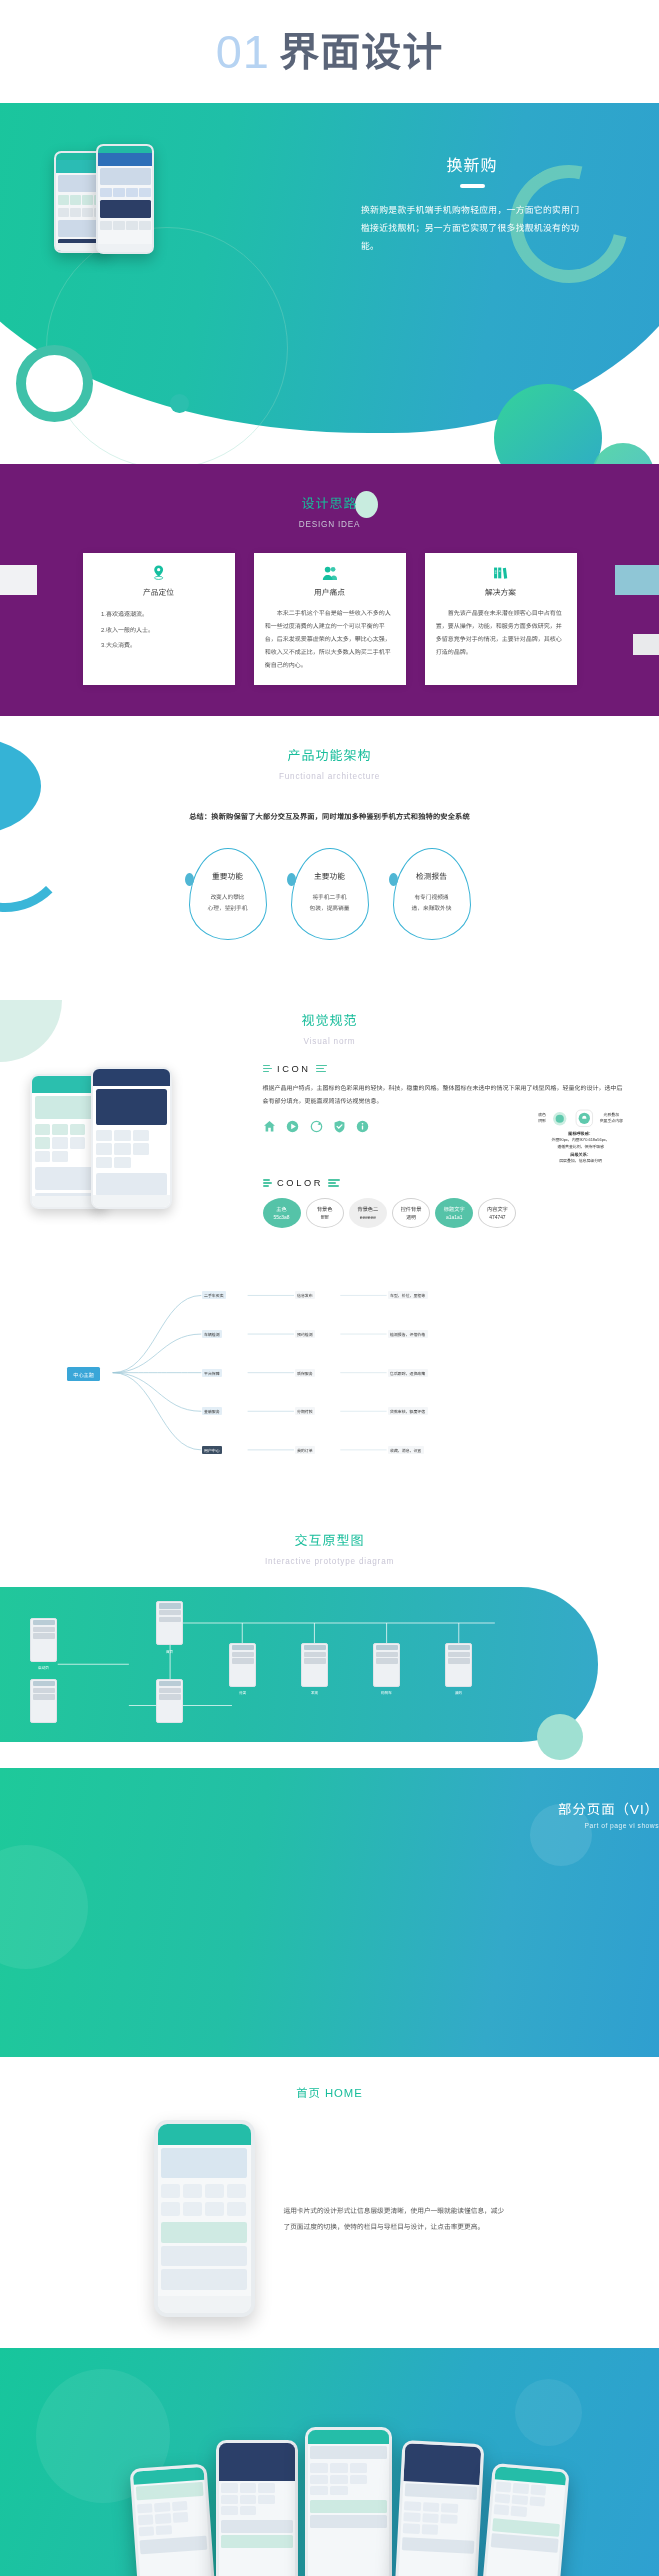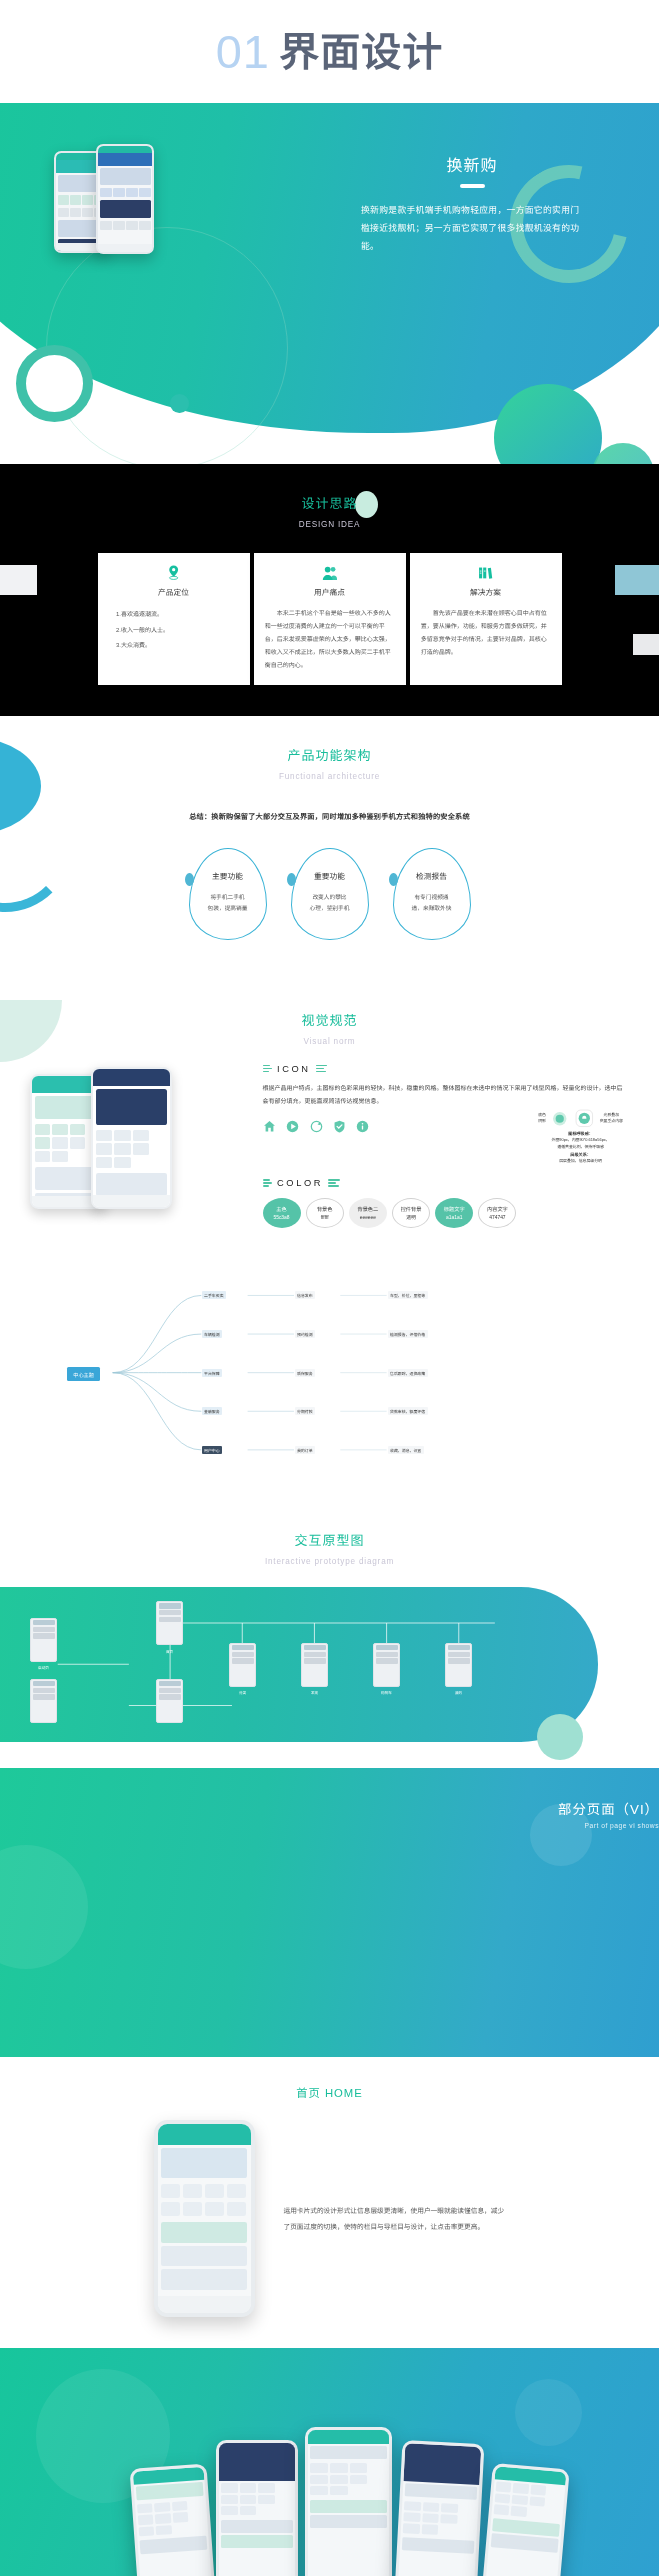--- a/index.html
+++ b/index.html
@@ -132,34 +132,34 @@
   .sec-title .en {
     font-size: 8.2px; color: #c9c6d6; letter-spacing: 0.8px;
     margin-top: 8px; display: block;
   }
   .title-blob {
     position: absolute; width: 23px; height: 27px; border-radius: 50%;
     background: #c8ecdf; z-index: 1;
   }
 
   
-  .idea { position: relative; padding-bottom: 31px; background:#000000; }
+  .idea { position: relative; padding-bottom: 31px; background:#701a75; }
   .idea-bar-l {
     position: absolute; left: 0; top: 101px; width: 37px; height: 30px;
     background: #f1f2f4;
   }
   .idea-bar-r {
     position: absolute; right: 0; top: 101px; width: 44px; height: 30px;
     background: #8fc6d6;
   }
   .idea-bar-r2 {
     position: absolute; right: 0; top: 170px; width: 26px; height: 20.6px;
     background: #e9eaec;
   }
-  .cards { display: flex; justify-content: center; gap: 4px; margin-top: 24px; }
+  .cards { display: flex; justify-content: center; gap: 19px; margin-top: 24px; }
   .card {
     width: 152px; min-height: 129px; background: #fff;
     box-shadow: 0 1px 7.2px rgba(0,0,0,.10);
     padding: 11.3px 11.3px 13.4px; text-align: center; position: relative;
   }
   .card-icon { height: 17.5px; margin-bottom: 4.1px; display:flex; align-items:center; justify-content:center; }
   .card h3 { font-size: 7.7px; font-weight: normal; color: #3b3b3b; margin-bottom: 10.3px; }
   .card .body { font-size: 6px; line-height: 2.15; color: #555; text-align: left; text-indent: 2em; }
   .card .list { font-size: 6px; line-height: 2.6; color: #555; text-align: left; padding-left: 7.2px; }
 
@@ -476,32 +476,32 @@
     <div class="arch-arc2"></div>
     <div class="arch-arc"></div>
 
     <div class="arch-summary">总结：换新购保留了大部分交互及界面，同时增加多种鉴别手机方式和独特的安全系统</div>
 
     <div class="petals">
       <div class="petal">
         <div class="petal-shape"></div>
         <div class="petal-dot"></div>
         <div class="petal-txt">
-          <h4>主要功能</h4>
-          <p style="white-space:pre-line">将手机二手机
-包装，提高销量</p>
+          <h4>重要功能</h4>
+          <p style="white-space:pre-line">改变人的攀比
+心理，鉴别手机</p>
         </div>
       </div>
       <div class="petal">
         <div class="petal-shape"></div>
         <div class="petal-dot"></div>
         <div class="petal-txt">
-          <h4>重要功能</h4>
-          <p style="white-space:pre-line">改变人的攀比
-心理，鉴别手机</p>
+          <h4>主要功能</h4>
+          <p style="white-space:pre-line">将手机二手机
+包装，提高销量</p>
         </div>
       </div>
       <div class="petal">
         <div class="petal-shape"></div>
         <div class="petal-dot"></div>
         <div class="petal-txt">
           <h4>检测报告</h4>
           <p style="white-space:pre-line">有专门视频通
 道，来赚取外快</p>
         </div>

